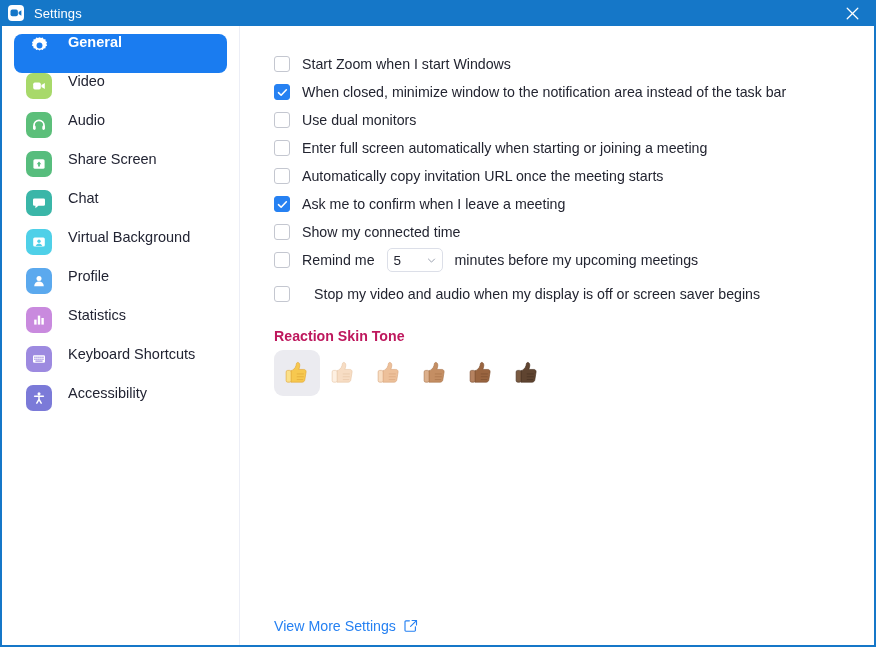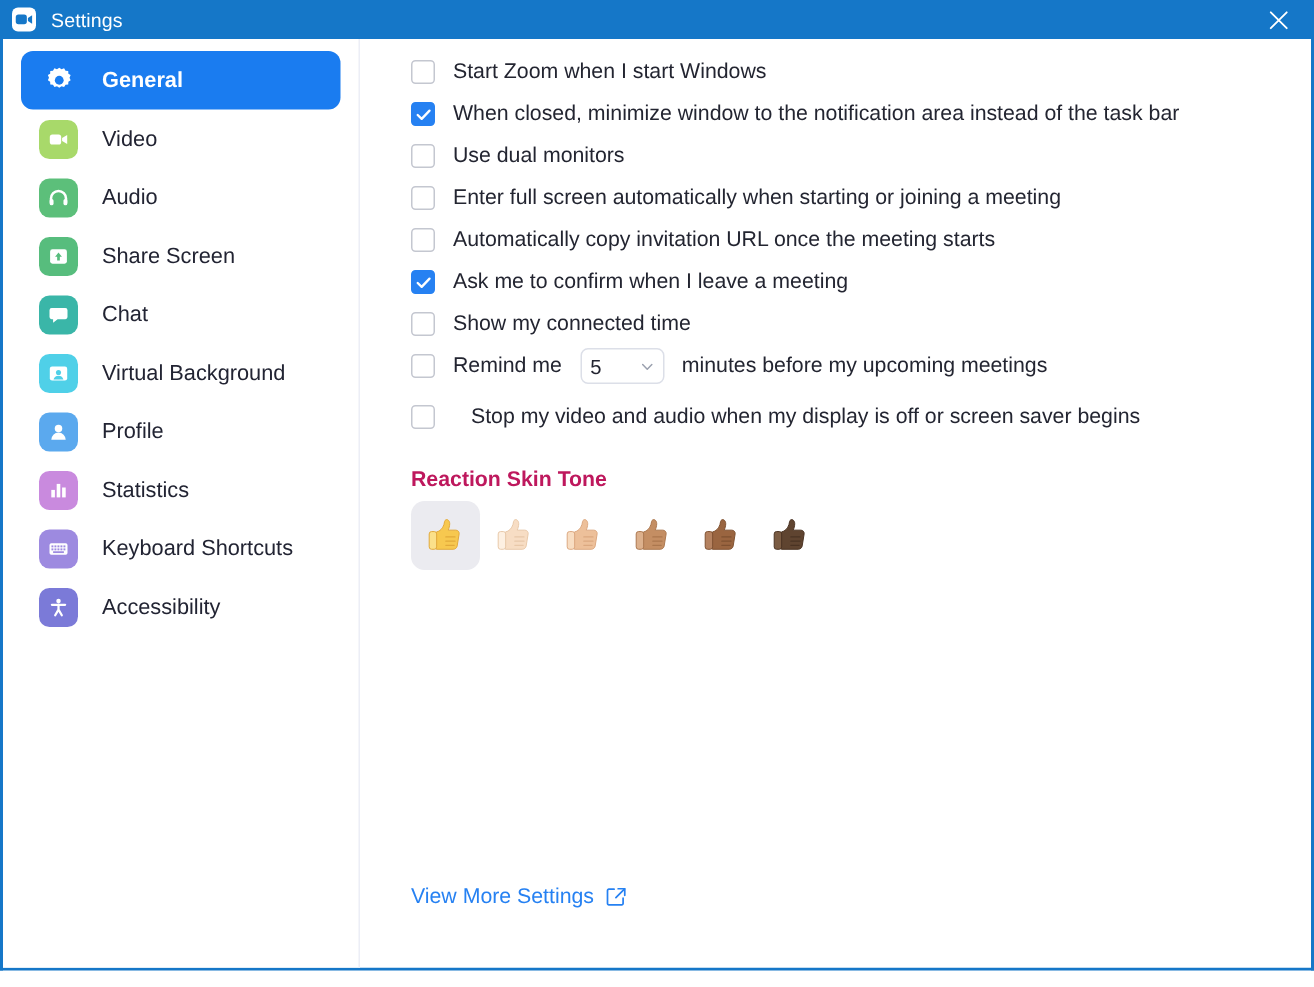--- a/index.html
+++ b/index.html
@@ -77,21 +77,21 @@
     width: 238px;
     min-width: 238px;
     border-right: 1px solid #eceef6;
     padding-top: 8px;
     background: #ffffff;
   }
   .nav-item {
     height: 39px;
     margin: 0 12px;
     display: flex;
-    align-items: center;
+    align-items: flex-start;
     border-radius: 8px;
     cursor: pointer;
     padding-left: 12px;
   }
   .nav-item.active {
     background: #1a7cf0;
   }
   .nav-icon {
     width: 26px;
     height: 26px;
@@ -115,21 +115,21 @@
   .nav-item.active .nav-label {
     color: #ffffff;
     font-weight: bold;
     margin-left: 18px;
   }
 
   
   #main {
     flex: 1 1 auto;
     position: relative;
-    padding: 8px 0 0 34px;
+    padding: 24px 0 0 34px;
     min-width: 0;
   }
 
   .check-row {
     display: flex;
     align-items: center;
     height: 28px;
   }
   .check-row.spaced { margin-top: 6px; gap: 12px; }
 
@@ -206,21 +206,21 @@
     justify-content: center;
     cursor: pointer;
   }
   .skin-swatch.selected { background: #ebebf0; }
   .skin-swatch svg { display: block; }
 
   
   #more-settings {
     position: absolute;
     left: 34px;
-    top: 564px;
+    top: 592px;
     display: flex;
     align-items: center;
     cursor: pointer;
   }
   #more-settings-label {
     font-size: 14.2px;
     color: #2681f2;
   }
   #more-settings svg {
     display: block;

